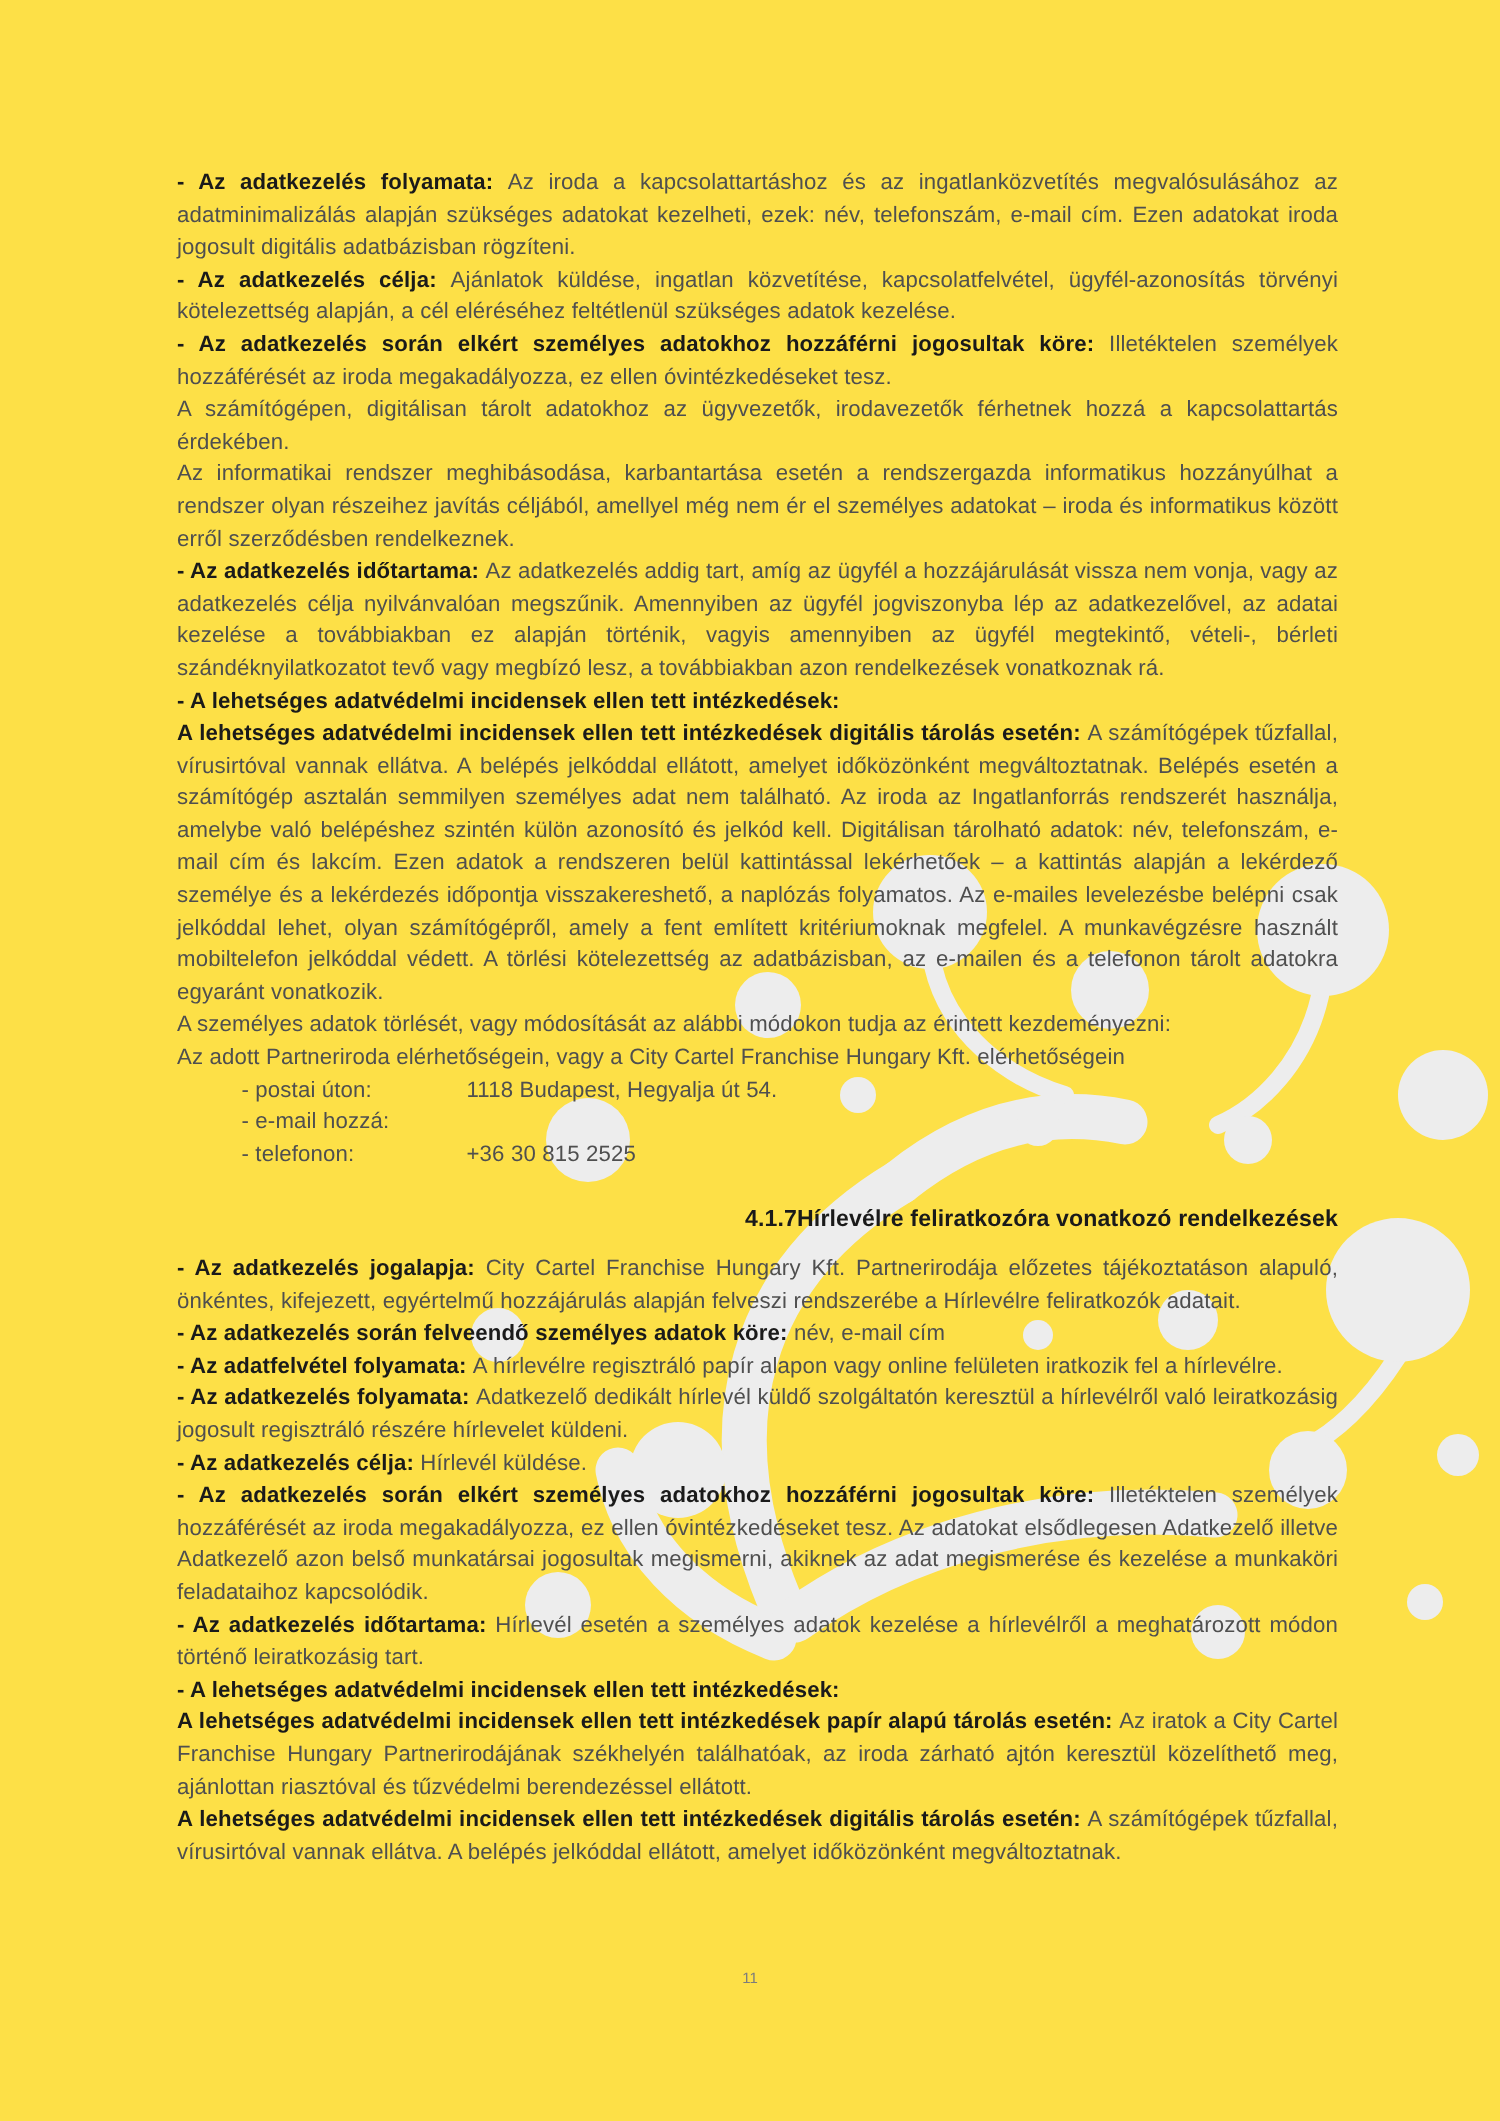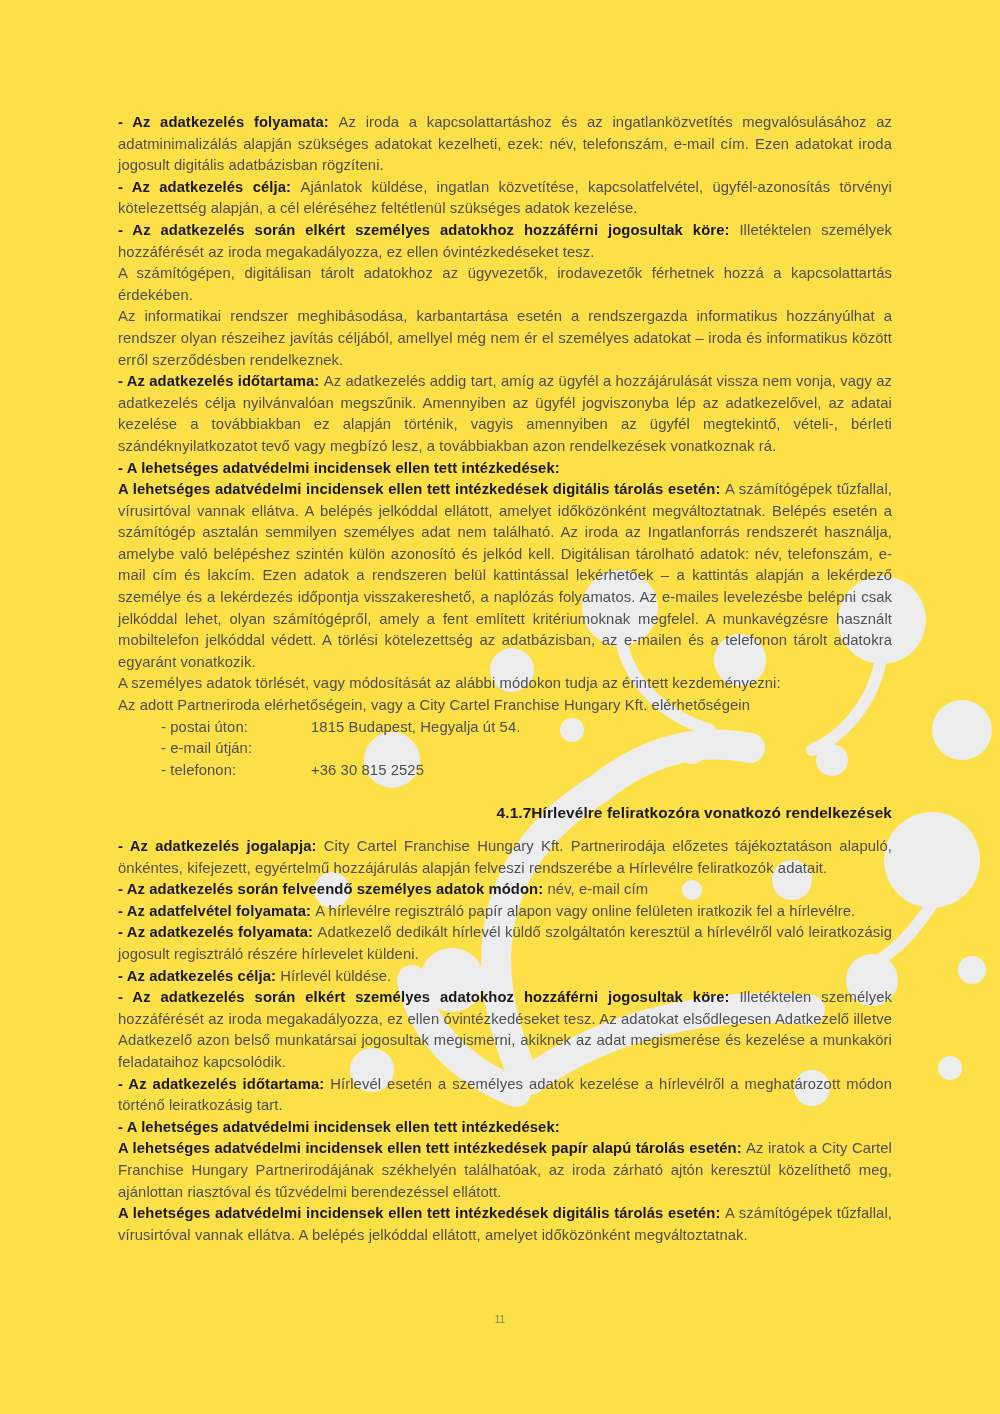--- a/index.html
+++ b/index.html
@@ -97,32 +97,32 @@
       <p class="para"><span class="b">- Az adatkezelés során elkért személyes adatokhoz hozzáférni jogosultak köre: </span><span>Illetéktelen személyek hozzáférését az iroda megakadályozza, ez ellen óvintézkedéseket tesz.</span></p>
       <p class="para"><span>A számítógépen, digitálisan tárolt adatokhoz az ügyvezetők, irodavezetők férhetnek hozzá a kapcsolattartás érdekében.</span></p>
       <p class="para"><span>Az informatikai rendszer meghibásodása, karbantartása esetén a rendszergazda informatikus hozzányúlhat a rendszer olyan részeihez javítás céljából, amellyel még nem ér el személyes adatokat – iroda és informatikus között erről szerződésben rendelkeznek.</span></p>
       <p class="para"><span class="b">- Az adatkezelés időtartama: </span><span>Az adatkezelés addig tart, amíg az ügyfél a hozzájárulását vissza nem vonja, vagy az adatkezelés célja nyilvánvalóan megszűnik. Amennyiben az ügyfél jogviszonyba lép az adatkezelővel, az adatai kezelése a továbbiakban ez alapján történik, vagyis amennyiben az ügyfél megtekintő, vételi-, bérleti szándéknyilatkozatot tevő vagy megbízó lesz, a továbbiakban azon rendelkezések vonatkoznak rá.</span></p>
       <p class="para"><span class="b">- A lehetséges adatvédelmi incidensek ellen tett intézkedések:</span></p>
       <p class="para"><span class="b">A lehetséges adatvédelmi incidensek ellen tett intézkedések digitális tárolás esetén: </span><span>A számítógépek tűzfallal, vírusirtóval vannak ellátva. A belépés jelkóddal ellátott, amelyet időközönként megváltoztatnak. Belépés esetén a számítógép asztalán semmilyen személyes adat nem található. Az iroda az Ingatlanforrás rendszerét használja, amelybe való belépéshez szintén külön azonosító és jelkód kell. Digitálisan tárolható adatok: név, telefonszám, e-mail cím és lakcím. Ezen adatok a rendszeren belül kattintással lekérhetőek – a kattintás alapján a lekérdező személye és a lekérdezés időpontja visszakereshető, a naplózás folyamatos. Az e-mailes levelezésbe belépni csak jelkóddal lehet, olyan számítógépről, amely a fent említett kritériumoknak megfelel. A munkavégzésre használt mobiltelefon jelkóddal védett. A törlési kötelezettség az adatbázisban, az e-mailen és a telefonon tárolt adatokra egyaránt vonatkozik.</span></p>
       <p class="para"><span>A személyes adatok törlését, vagy módosítását az alábbi módokon tudja az érintett kezdeményezni:</span></p>
       <p class="para"><span>Az adott Partneriroda elérhetőségein, vagy a City Cartel Franchise Hungary Kft. elérhetőségein</span></p>
       <div class="contact-row">
         <span class="contact-label">- postai úton:</span>
-        <span class="contact-value">1815 Budapest, Hegyalja út 54.</span>
+        <span class="contact-value">1118 Budapest, Hegyalja út 54.</span>
       </div>
       <div class="contact-row">
-        <span class="contact-label">- e-mail útján:</span>
+        <span class="contact-label">- e-mail hozzá:</span>
       </div>
       <div class="contact-row">
         <span class="contact-label">- telefonon:</span>
         <span class="contact-value">+36 30 815 2525</span>
       </div>
       <p class="section-heading"><span class="num">4.1.7</span><span>Hírlevélre feliratkozóra vonatkozó rendelkezések</span></p>
       <p class="para"><span class="b">- Az adatkezelés jogalapja: </span><span>City Cartel Franchise Hungary Kft. Partnerirodája előzetes tájékoztatáson alapuló, önkéntes, kifejezett, egyértelmű hozzájárulás alapján felveszi rendszerébe a Hírlevélre feliratkozók adatait.</span></p>
-      <p class="para"><span class="b">- Az adatkezelés során felveendő személyes adatok módon: </span><span>név, e-mail cím</span></p>
+      <p class="para"><span class="b">- Az adatkezelés során felveendő személyes adatok köre: </span><span>név, e-mail cím</span></p>
       <p class="para"><span class="b">- Az adatfelvétel folyamata: </span><span>A hírlevélre regisztráló papír alapon vagy online felületen iratkozik fel a hírlevélre.</span></p>
       <p class="para"><span class="b">- Az adatkezelés folyamata: </span><span>Adatkezelő dedikált hírlevél küldő szolgáltatón keresztül a hírlevélről való leiratkozásig jogosult regisztráló részére hírlevelet küldeni.</span></p>
       <p class="para"><span class="b">- Az adatkezelés célja: </span><span>Hírlevél küldése.</span></p>
       <p class="para"><span class="b">- Az adatkezelés során elkért személyes adatokhoz hozzáférni jogosultak köre: </span><span>Illetéktelen személyek hozzáférését az iroda megakadályozza, ez ellen óvintézkedéseket tesz. Az adatokat elsődlegesen Adatkezelő illetve Adatkezelő azon belső munkatársai jogosultak megismerni, akiknek az adat megismerése és kezelése a munkaköri feladataihoz kapcsolódik.</span></p>
       <p class="para"><span class="b">- Az adatkezelés időtartama: </span><span>Hírlevél esetén a személyes adatok kezelése a hírlevélről a meghatározott módon történő leiratkozásig tart.</span></p>
       <p class="para"><span class="b">- A lehetséges adatvédelmi incidensek ellen tett intézkedések:</span></p>
       <p class="para"><span class="b">A lehetséges adatvédelmi incidensek ellen tett intézkedések papír alapú tárolás esetén: </span><span>Az iratok a City Cartel Franchise Hungary Partnerirodájának székhelyén találhatóak, az iroda zárható ajtón keresztül közelíthető meg, ajánlottan riasztóval és tűzvédelmi berendezéssel ellátott.</span></p>
       <p class="para"><span class="b">A lehetséges adatvédelmi incidensek ellen tett intézkedések digitális tárolás esetén: </span><span>A számítógépek tűzfallal, vírusirtóval vannak ellátva. A belépés jelkóddal ellátott, amelyet időközönként megváltoztatnak.</span></p>
     </div>
 

